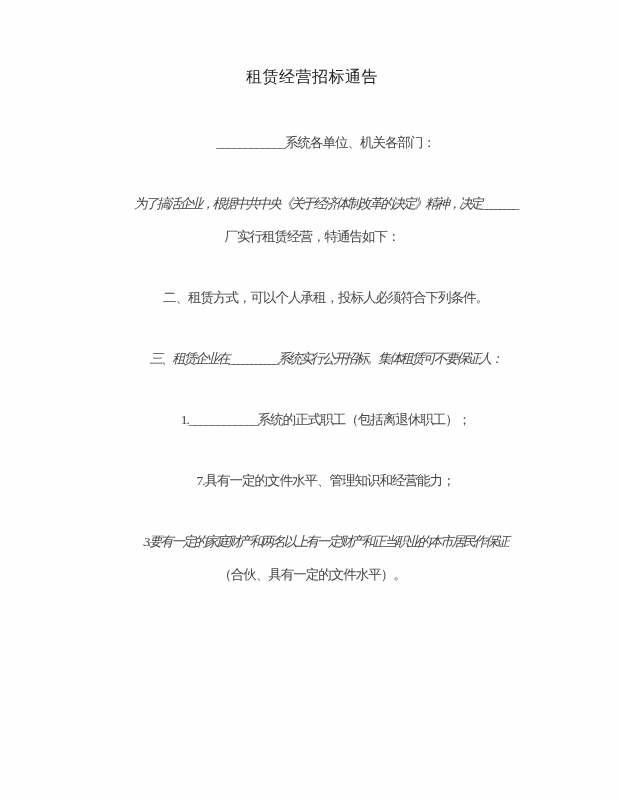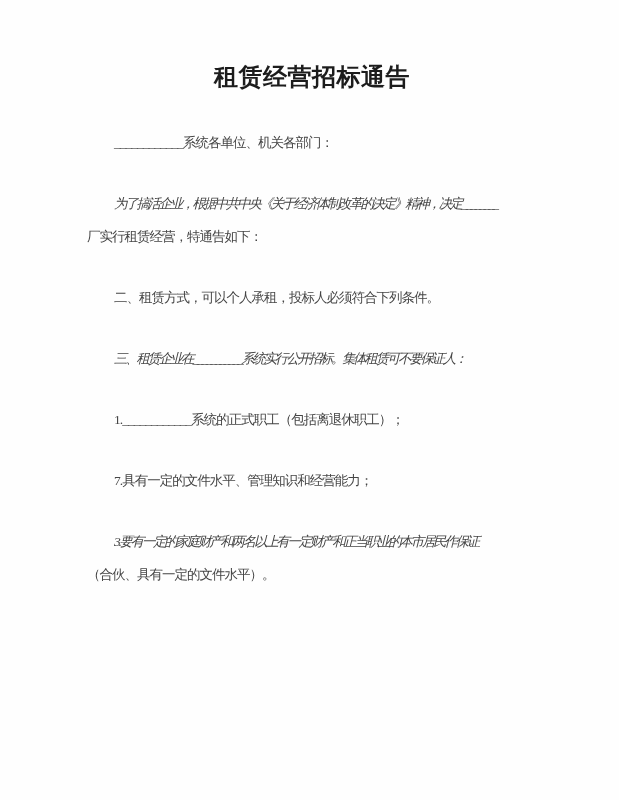--- a/index.html
+++ b/index.html
@@ -16,36 +16,37 @@
     font-family: "Liberation Serif", "DejaVu Serif", serif;
   }
   .content {
     position: absolute;
     left: 87px;
     top: 62px;
     width: 450px;
   }
   .title {
     margin: 0 0 34px 0;
-    font-size: 24px;
+    font-size: 16px;
     line-height: 30px;
-    font-weight: bold;
+    font-weight: normal;
     text-align: center;
     color: #1c1c1c;
     letter-spacing: 0.5px;
   }
   .para {
     margin: 0 0 28px 0;
   }
   .line {
     font-size: 13.5px;
     line-height: 33px;
     letter-spacing: -1px;
     color: #454545;
     white-space: nowrap;
+    text-align: center;
   }
   .line.indent {
     padding-left: 27px;
   }
   .line.tight {
     letter-spacing: -2.3px;
     font-style: italic;
   }
 </style>
 </head>

